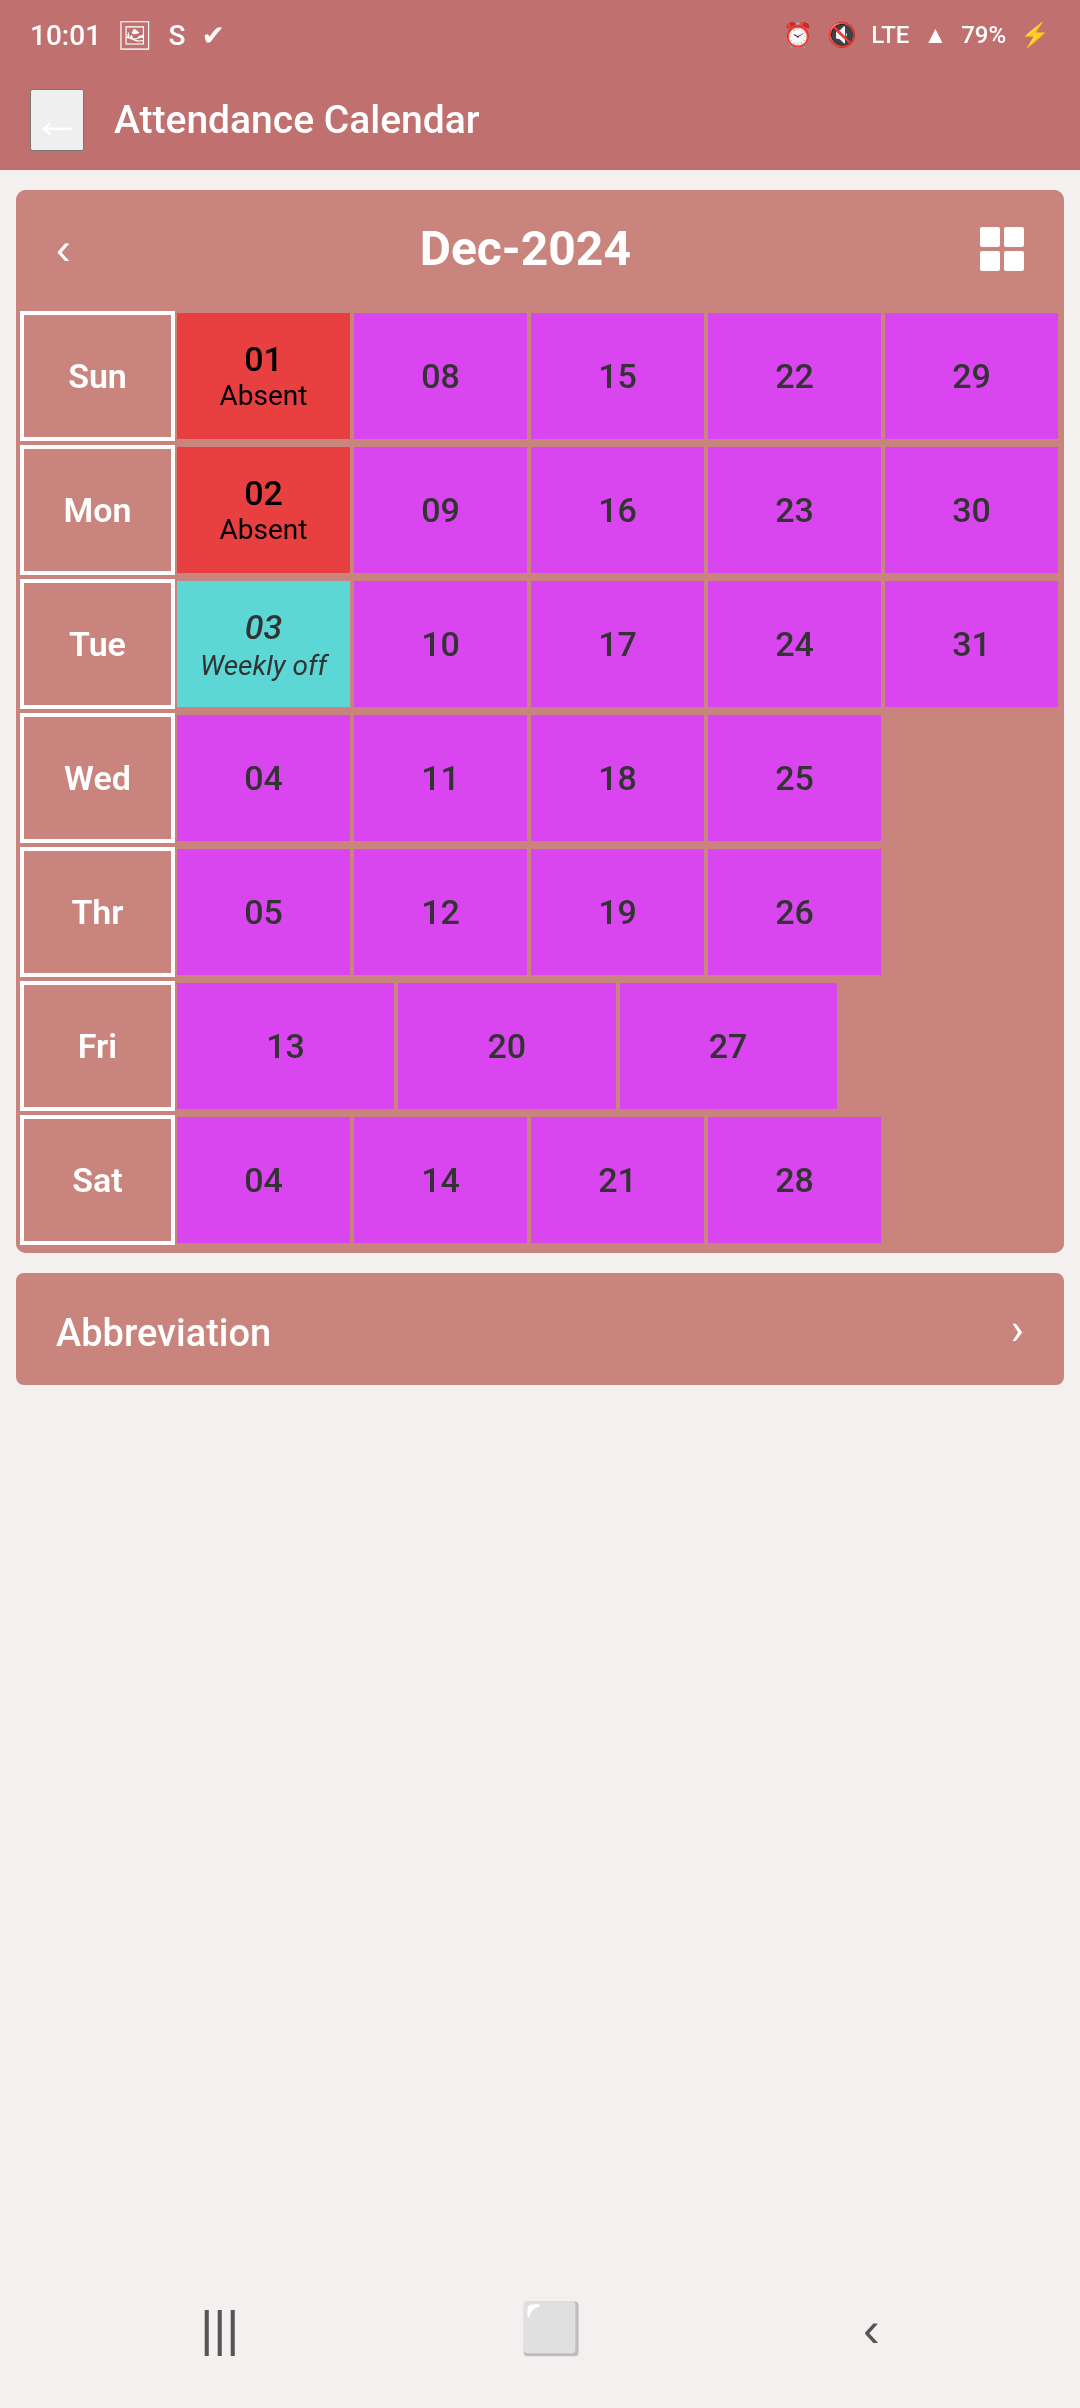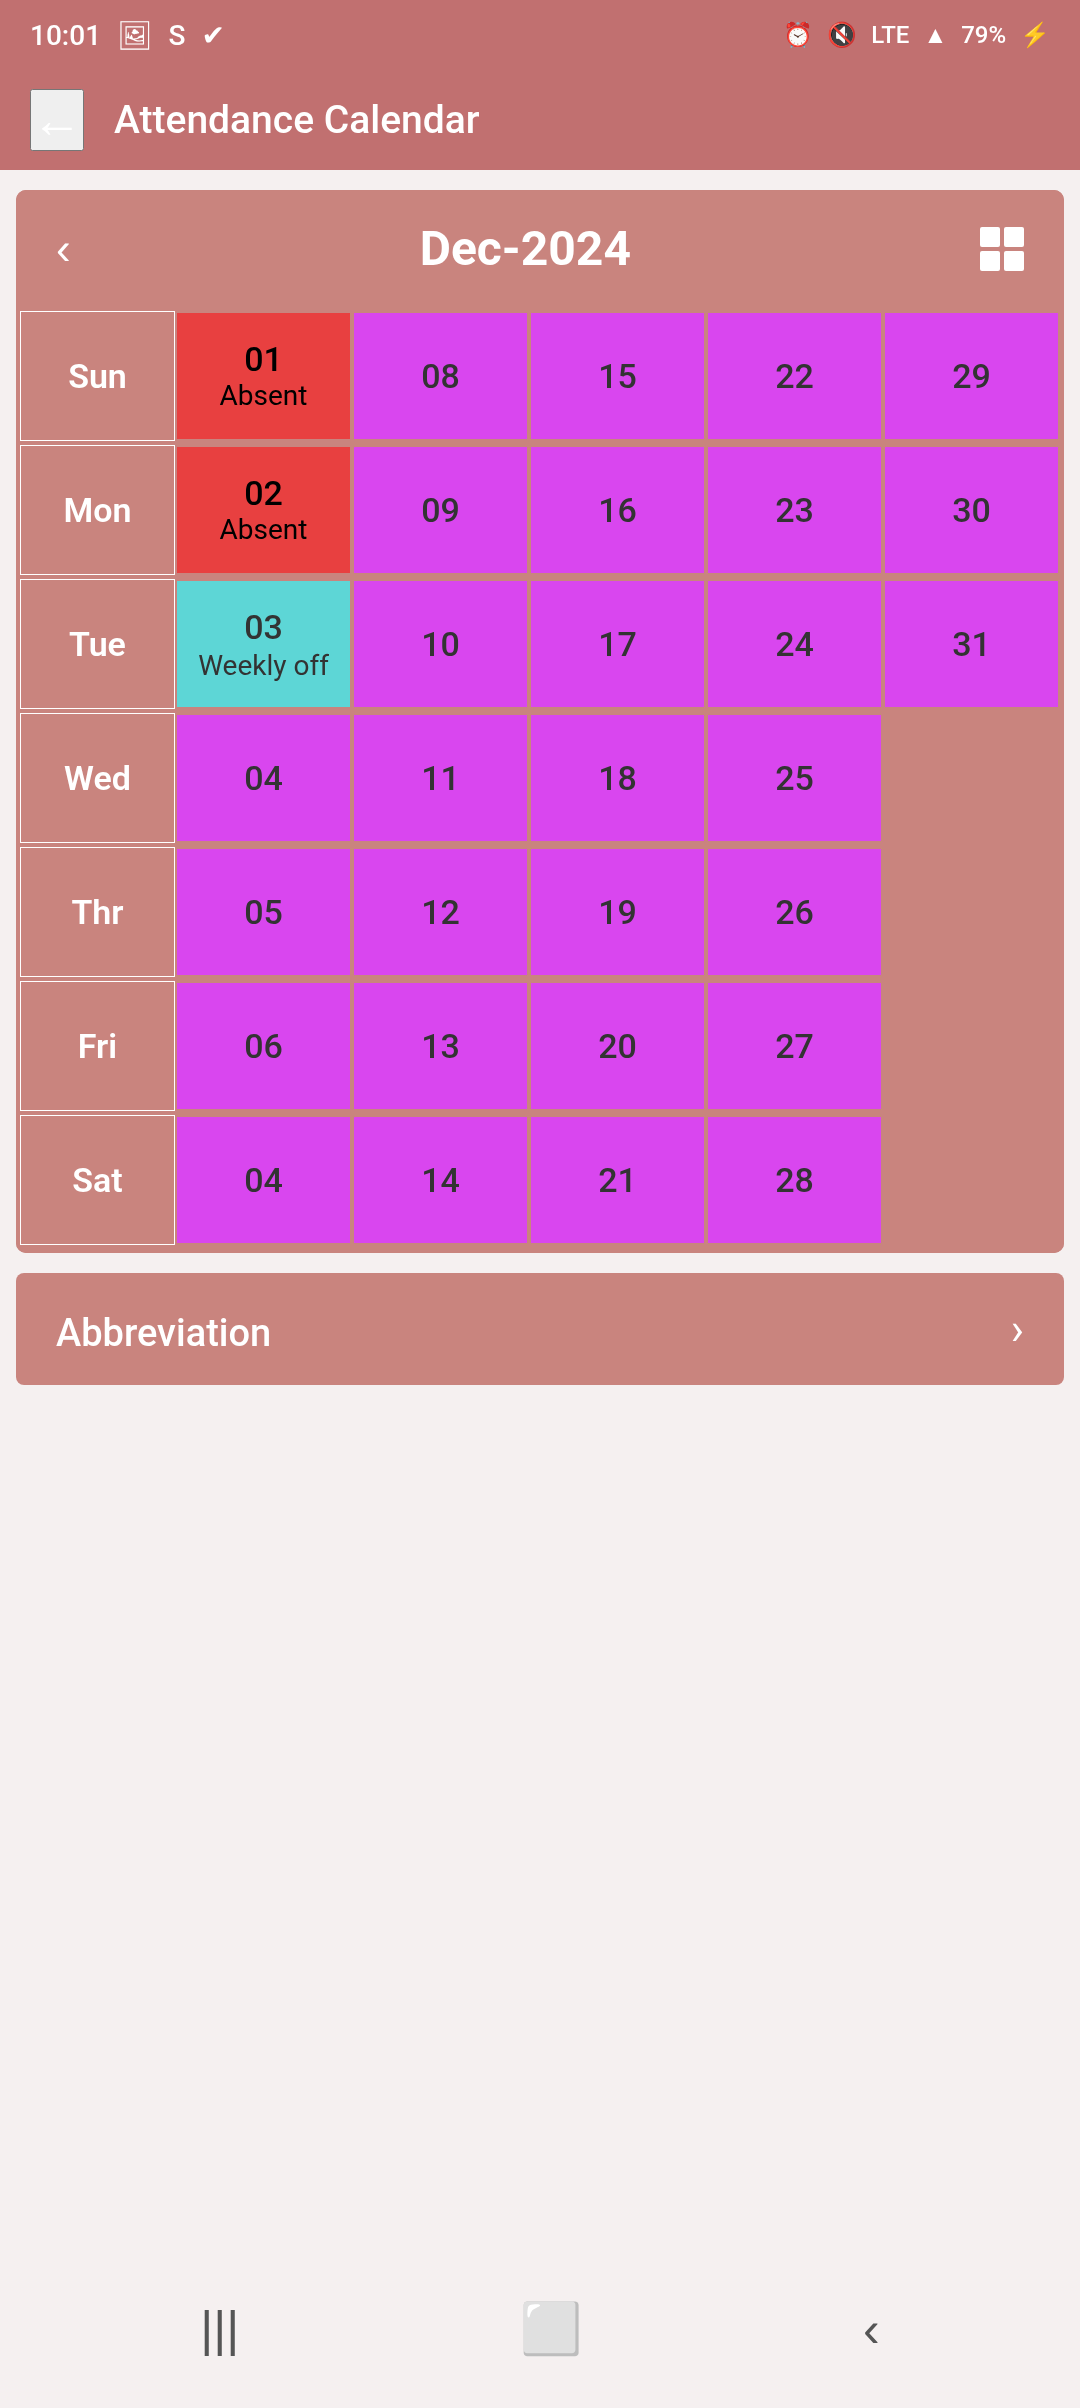--- a/index.html
+++ b/index.html
@@ -100,21 +100,21 @@
     .day-label {
       width: 155px;
       min-height: 130px;
       background: #c9847e;
       color: white;
       display: flex;
       align-items: center;
       justify-content: center;
       font-size: 34px;
       font-weight: 600;
-      border: 1px solid #ffffff;
+      border: 4px solid #ffffff;
       flex-shrink: 0;
     }
 
     .day-cell {
       flex: 1;
       min-height: 130px;
       background: #d946ef;
       border: 2px solid #c9847e;
       display: flex;
       align-items: center;
@@ -130,20 +130,21 @@
       color: #000000;
       font-size: 30px;
     }
 
     .day-cell.weekly-off {
       background: #5dd6d6;
       color: #333;
       font-size: 28px;
       text-align: center;
       line-height: 1.3;
+      font-style: italic;
     }
 
     .day-cell.empty {
       background: #c9847e;
       border-color: #c9847e;
     }
 
     .day-cell-num {
       font-size: 34px;
       font-weight: 500;
@@ -349,23 +350,20 @@
         <span class="day-cell-num">26</span>
       </div>
       <div class="day-cell empty"></div>
     </div>
 
     <div class="calendar-row">
       <div class="day-label">
         <span>Fri</span>
       </div>
       <div class="day-cell">
-        <span class="day-cell-num">06</span>
-      </div>
-      <div class="day-cell">
         <span class="day-cell-num">13</span>
       </div>
       <div class="day-cell">
         <span class="day-cell-num">20</span>
       </div>
       <div class="day-cell">
         <span class="day-cell-num">27</span>
       </div>
       <div class="day-cell empty"></div>
     </div>

